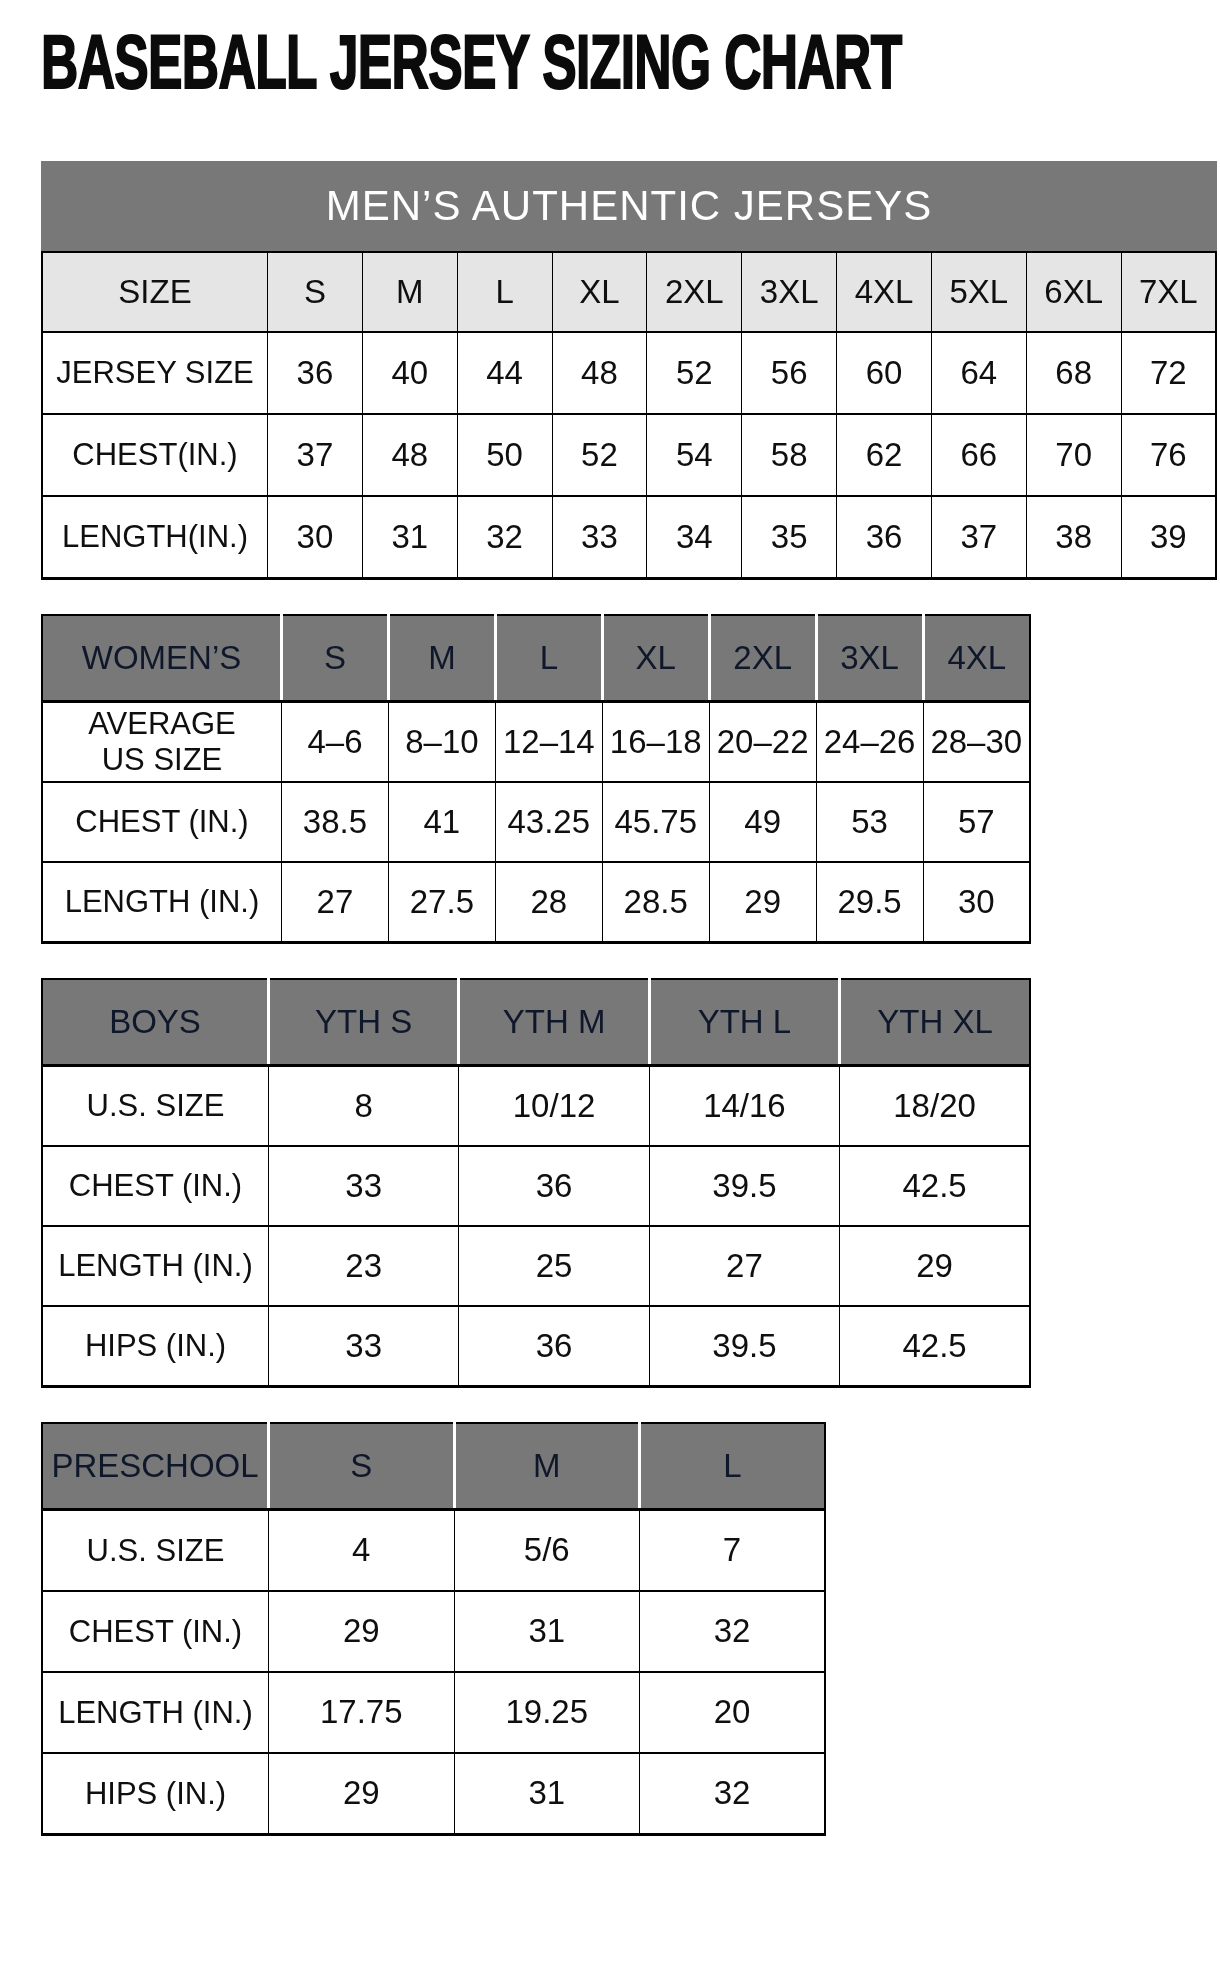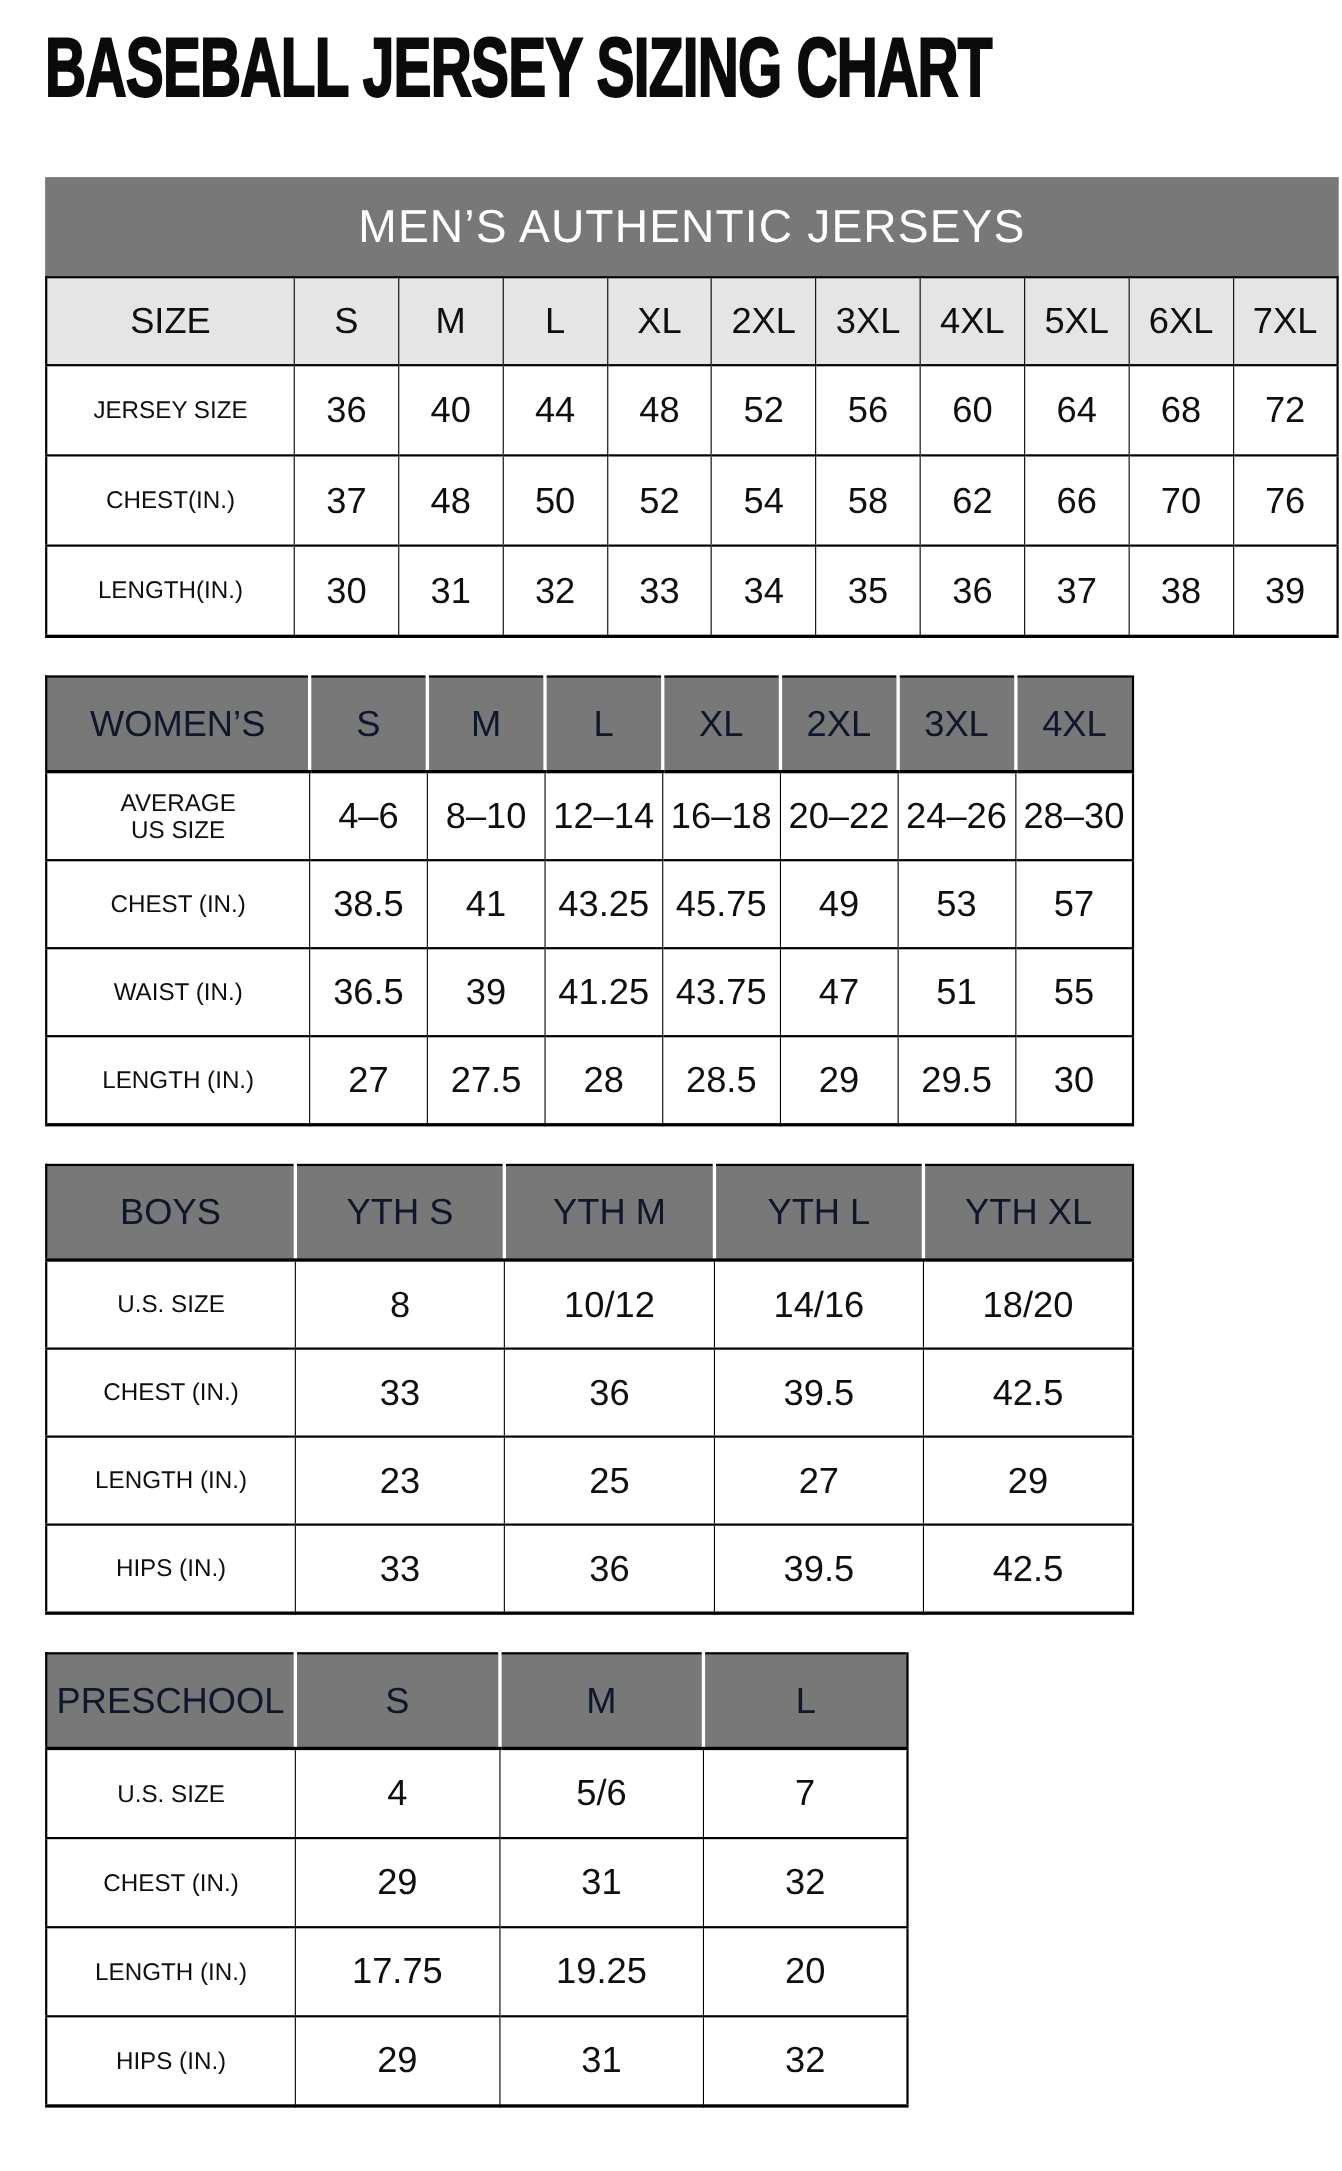--- a/index.html
+++ b/index.html
@@ -25,21 +25,21 @@
     display:flex;align-items:center;justify-content:center;
     font-size:42px;letter-spacing:1px;
   }
   table{border-collapse:collapse;table-layout:fixed;border:2px solid #000;border-bottom:3px solid #000;}
   #table-mens table{width:1176px;}
   #table-womens table{width:990px;}
   #table-boys table{width:990px;}
   #table-preschool table{width:785px;}
   th,td{text-align:center;vertical-align:middle;padding:0;font-weight:normal;}
   td.val{font-size:33px;border:1px solid #000;border-bottom:2px solid #000;}
-  td.row-label{font-size:22px;border:1px solid #000;border-bottom:2px solid #000;}
+  td.row-label{font-size:31px;border:1px solid #000;border-bottom:2px solid #000;}
   .label-col{white-space:pre-line;line-height:1.15;}
   #table-mens .label-col{width:224px;}
   #table-womens .label-col{width:237px;}
   #table-boys .label-col{width:224px;}
   #table-preschool .label-col{width:224px;}
   .hdr-plain{
     background:#e5e5e5;color:#0f0f0f;font-size:33px;
     border:1px solid #000;border-bottom:2px solid #000;
   }
   .hdr-gray{
@@ -156,30 +156,20 @@
             <td class="row-label label-col">CHEST (IN.)</td>
             <td class="val">38.5</td>
             <td class="val">41</td>
             <td class="val">43.25</td>
             <td class="val">45.75</td>
             <td class="val">49</td>
             <td class="val">53</td>
             <td class="val">57</td>
           </tr>
           <tr>
-            <td class="row-label label-col">WAIST (IN.)</td>
-            <td class="val">36.5</td>
-            <td class="val">39</td>
-            <td class="val">41.25</td>
-            <td class="val">43.75</td>
-            <td class="val">47</td>
-            <td class="val">51</td>
-            <td class="val">55</td>
-          </tr>
-          <tr>
             <td class="row-label label-col">LENGTH (IN.)</td>
             <td class="val">27</td>
             <td class="val">27.5</td>
             <td class="val">28</td>
             <td class="val">28.5</td>
             <td class="val">29</td>
             <td class="val">29.5</td>
             <td class="val">30</td>
           </tr>
         </tbody>

